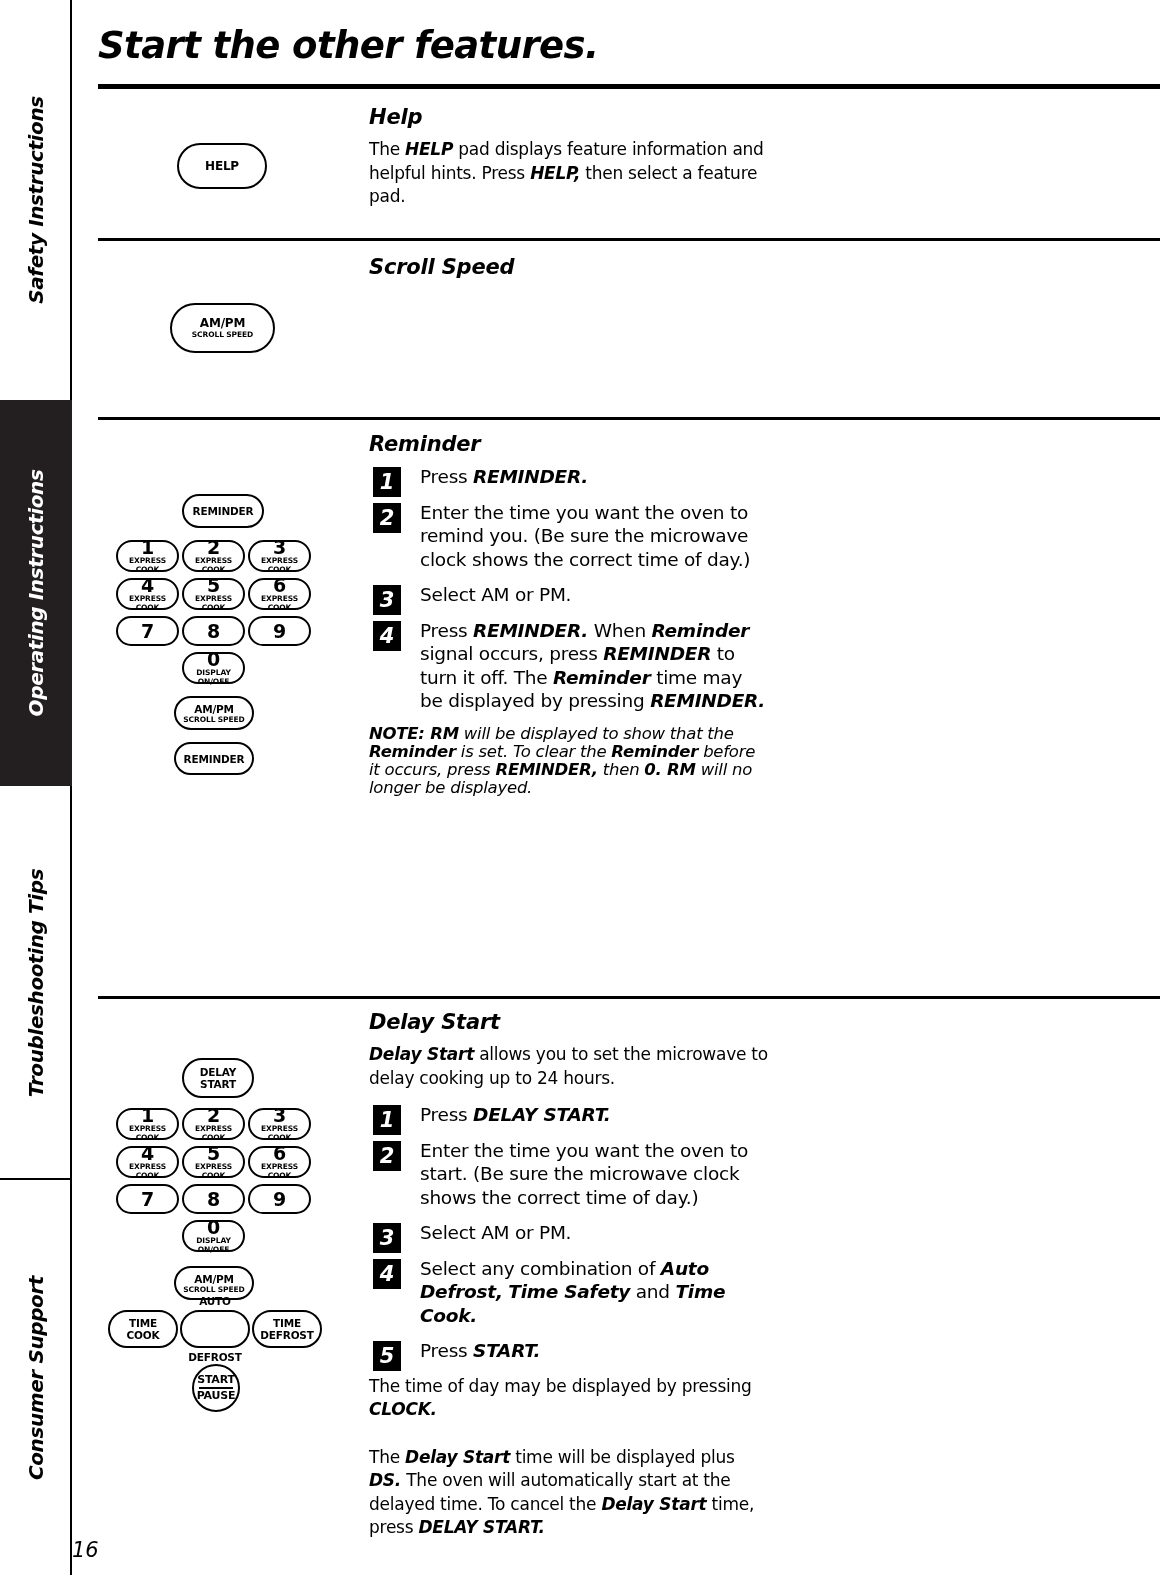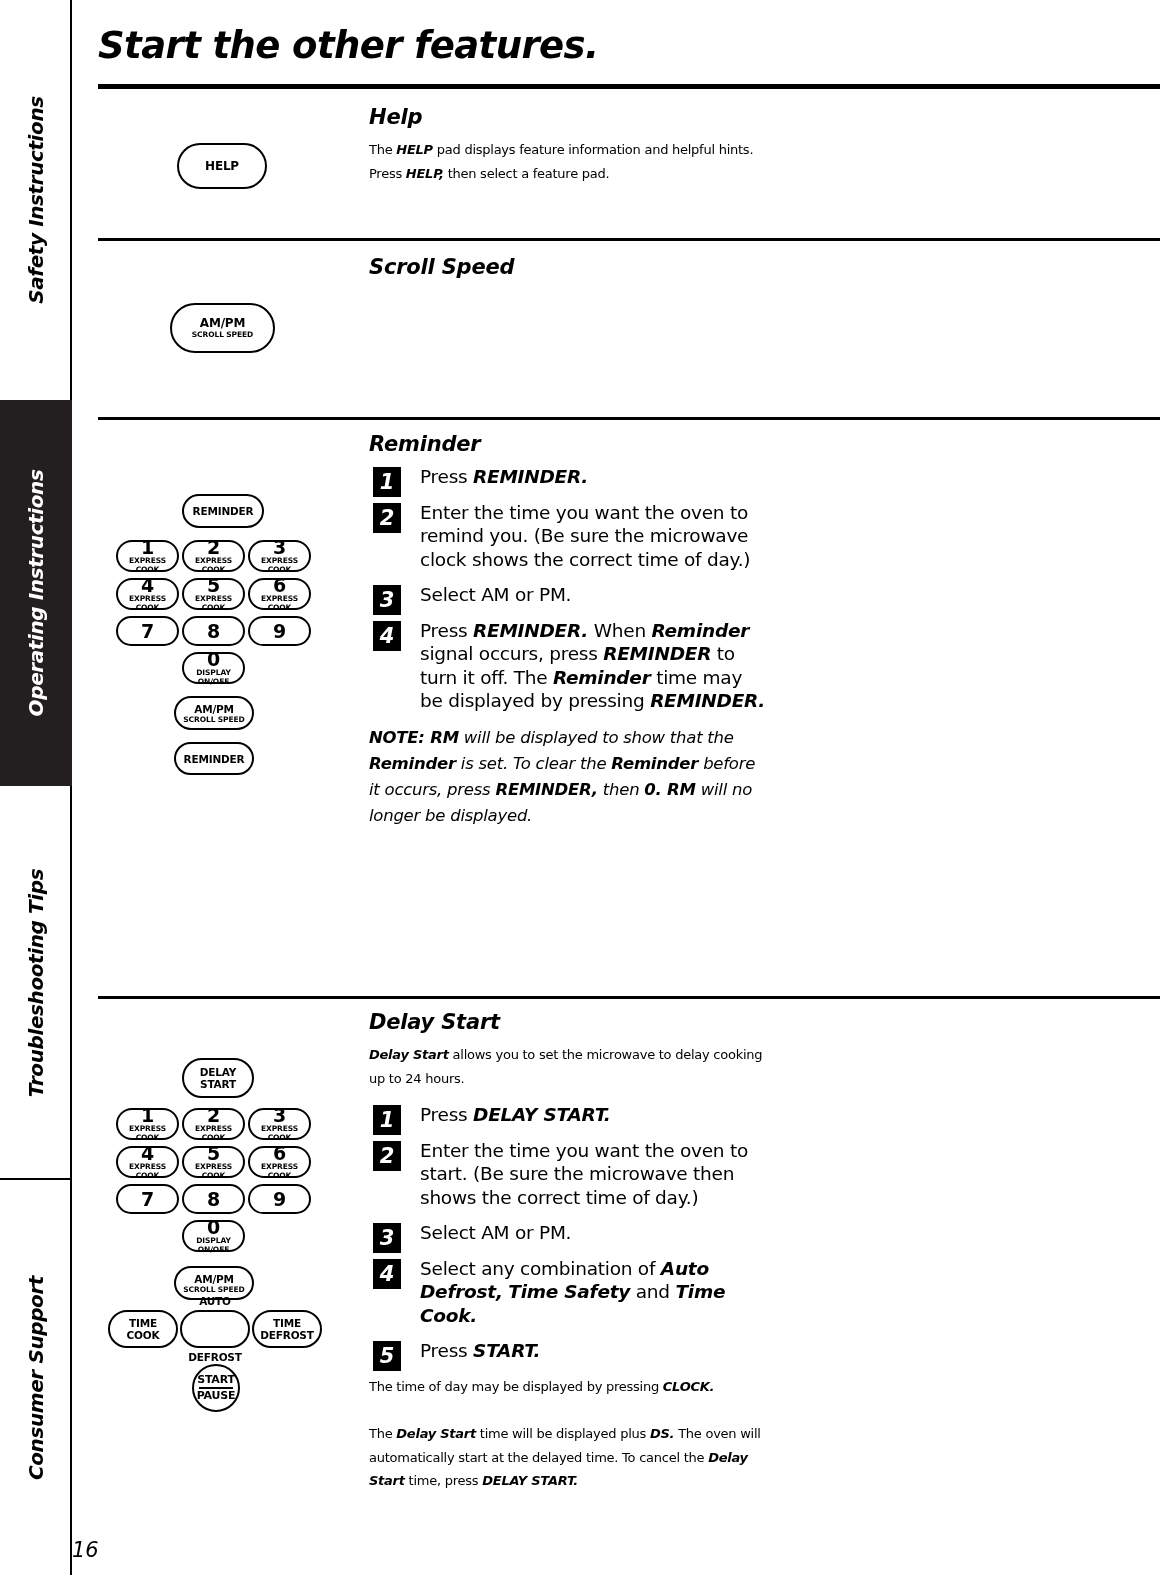--- a/index.html
+++ b/index.html
@@ -46,25 +46,25 @@
   .section{position:absolute;left:0;width:1088px;}
   .art{position:absolute;left:0;width:300px;}
   .copy{position:absolute;left:297px;width:400px;}
 
   .h2{
     font-family:"DejaVu Sans","Liberation Sans",sans-serif;
     font-weight:bold;font-style:italic;font-size:21px;
     letter-spacing:-0.2px;margin:0 0 9px 0;
   }
   .p{
-    font-size:13px;line-height:23.5px;margin:0 0 13px 0;
+    font-size:17px;line-height:23.5px;margin:0 0 13px 0;
     letter-spacing:-0.25px;
   }
   .p b{font-weight:bold;font-style:italic;}
-  .p.note{font-style:italic;font-size:16.5px;line-height:26px;}
+  .p.note{font-style:italic;font-size:16.5px;line-height:18px;}
   .p.note b{font-style:italic;font-weight:bold;}
 
   
   .steps{margin:0;padding:0;list-style:none;}
   .step{position:relative;padding-left:51px;margin-bottom:12px;}
   .stepnum{
     position:absolute;left:4px;top:2px;
     width:28px;height:30px;background:#000;color:#fff;
     font-family:"DejaVu Sans","Liberation Sans",sans-serif;
     font-weight:bold;font-style:italic;font-size:21px;
@@ -323,21 +323,21 @@
       <div class="h2">Delay Start</div>
       <div class="p"><b>Delay Start</b> allows you to set the microwave to delay cooking up to 24 hours.</div>
 
       <ul class="steps">
         <li class="step">
           <span class="stepnum">1</span>
           <span class="steptxt">Press <b>DELAY START.</b></span>
         </li>
         <li class="step">
           <span class="stepnum">2</span>
-          <span class="steptxt">Enter the time you want the oven to start. (Be sure the microwave then shows the correct time of day.)</span>
+          <span class="steptxt">Enter the time you want the oven to start. (Be sure the microwave clock shows the correct time of day.)</span>
         </li>
         <li class="step">
           <span class="stepnum">3</span>
           <span class="steptxt">Select AM or PM.</span>
         </li>
         <li class="step">
           <span class="stepnum">4</span>
           <span class="steptxt">Select any combination of <b>Auto Defrost,</b> <b>Time Safety</b> and <b>Time Cook.</b></span>
         </li>
         <li class="step">

